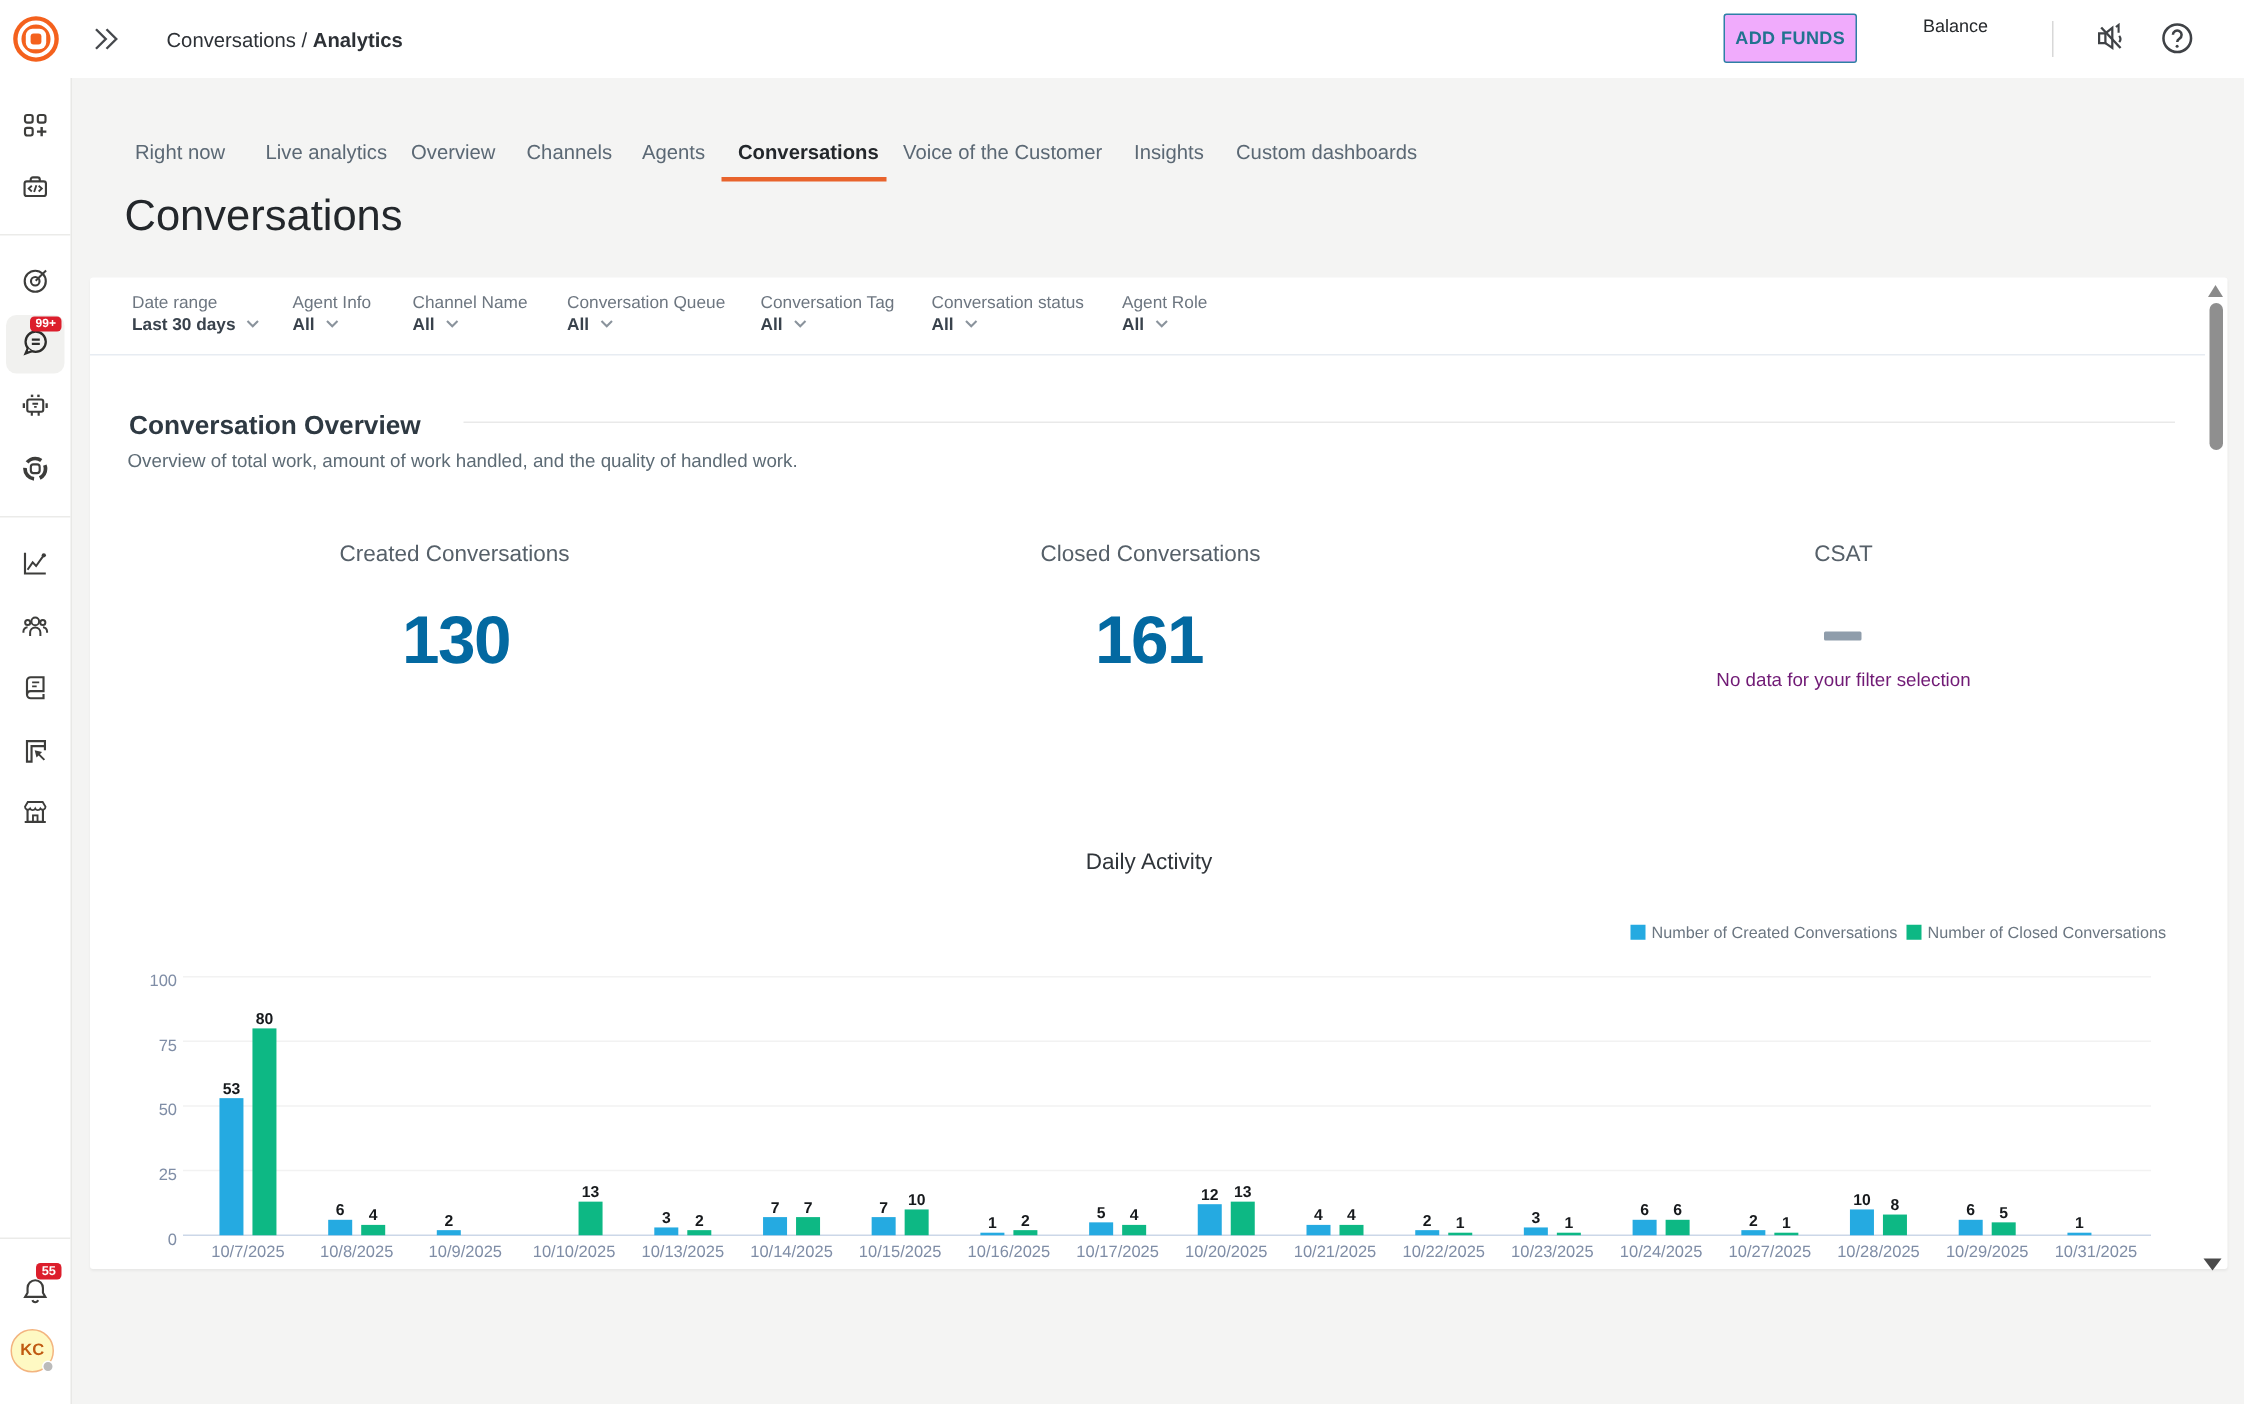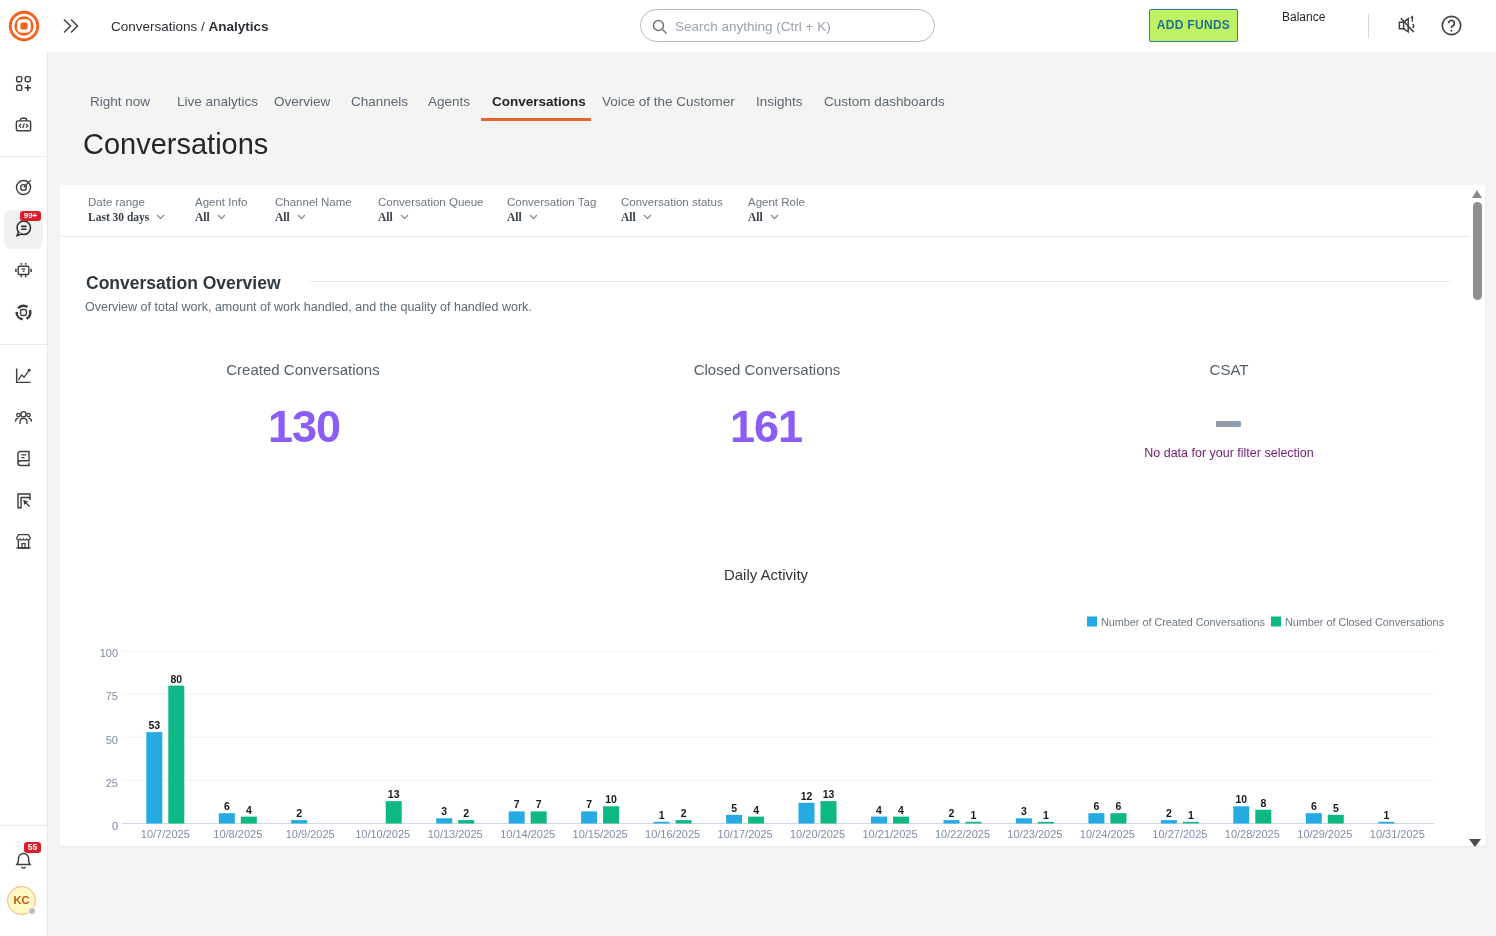--- a/index.html
+++ b/index.html
@@ -5,21 +5,21 @@
 *{margin:0;padding:0;box-sizing:border-box;}
 html,body{width:1496px;height:936px;overflow:hidden;}
 body{font-family:"Liberation Sans",sans-serif;background:#f4f4f3;position:relative;}
 .abs{position:absolute;}
 
 .topbar{position:absolute;left:0;top:0;width:1496px;height:52px;background:#fff;}
 .crumb{position:absolute;left:111px;top:19px;font-size:13.5px;color:#2d3136;}
 .crumb b{font-weight:700;}
 .search{position:absolute;left:640px;top:9px;width:295px;height:33px;border:1px solid #b6bbc0;border-radius:17px;background:#fff;}
 .search span{position:absolute;left:34px;top:9px;font-size:13.5px;color:#9aa2ab;}
-.addfunds{position:absolute;left:1149px;top:9px;width:89px;height:33px;border:1px solid #2e7fa5;border-radius:2px;color:#21728f;font-size:12px;font-weight:700;letter-spacing:.3px;text-align:center;line-height:31px;background:#bef264;}
+.addfunds{position:absolute;left:1149px;top:9px;width:89px;height:33px;border:1px solid #2e7fa5;border-radius:2px;color:#21728f;font-size:12px;font-weight:700;letter-spacing:.3px;text-align:center;line-height:31px;background:#f0abfc;}
 .balance{position:absolute;left:1282px;top:10px;font-size:12px;color:#26292c;}
 .tsep{position:absolute;left:1368px;top:14px;width:1px;height:24px;background:#d8d8d8;}
 
 .sidebar{position:absolute;left:0;top:52px;width:48px;height:884px;background:#fff;border-right:1px solid #e8e8e6;}
 .ssep{position:absolute;left:0;width:47px;height:1px;background:#ebebe9;}
 .sactive{position:absolute;left:4px;top:158px;width:39px;height:39px;border-radius:7px;background:#f1f1ef;}
 .sicon{position:absolute;left:14px;width:19px;height:19px;}
 .badge{position:absolute;background:#dc1e2c;color:#fff;font-weight:700;border-radius:3px;text-align:center;}
 .b99{left:20px;top:159px;width:21px;height:10px;font-size:8px;line-height:10px;}
 .b35{left:24px;top:790px;width:17px;height:11px;font-size:8.5px;line-height:11px;}
@@ -28,28 +28,28 @@
 
 .tabs{position:absolute;left:48px;top:65px;right:0;height:60px;}
 .tab{position:absolute;top:29px;font-size:13.5px;color:#5b6874;white-space:nowrap;}
 .tab.on{color:#23272b;font-weight:700;}
 .tabline{position:absolute;left:433px;top:52.5px;width:110px;height:3px;background:#e8632c;}
 .title{position:absolute;left:83px;top:128px;font-size:29px;color:#23272b;font-weight:400;}
 
 .card{position:absolute;left:60px;top:185px;width:1425px;height:661px;background:#fff;border-radius:2px;box-shadow:0 1px 2px rgba(0,0,0,.05);}
 .fgroup{position:absolute;top:11px;white-space:nowrap;}
 .flabel{font-size:11.5px;color:#6d7680;}
-.fval{margin-top:3px;font-size:11.5px;color:#39424c;font-weight:700;font-family:Liberation Serif, serif;}
+.fval{margin-top:3px;font-size:11.5px;color:#39424c;font-weight:700;}
 .fval svg{vertical-align:1px;margin-left:4px;}
 .fline{position:absolute;left:0;top:51px;width:1410px;height:1px;background:#e7ecf2;}
 .ovh{position:absolute;left:26px;top:88px;font-size:17.5px;font-weight:700;color:#2e3942;}
 .ovrule{position:absolute;left:249px;top:96px;width:1141px;height:1px;background:#e9e9e9;}
 .ovsub{position:absolute;left:25px;top:115px;font-size:12.5px;color:#5d6b75;}
 .mlabel{position:absolute;top:176px;width:300px;text-align:center;font-size:15px;color:#566069;}
-.mnum{position:absolute;top:216px;width:300px;text-align:center;font-size:45px;font-weight:700;color:#8b5cf6;letter-spacing:-1px;}
+.mnum{position:absolute;top:216px;width:300px;text-align:center;font-size:45px;font-weight:700;color:#0369a1;letter-spacing:-1px;}
 .dash{position:absolute;left:1156px;top:236px;width:25px;height:6px;border-radius:1px;background:#8f9dab;}
 .nodata{position:absolute;left:1019px;top:261px;width:300px;text-align:center;font-size:12.5px;color:#701a75;}
 .ctitle{position:absolute;left:556px;top:381px;width:300px;text-align:center;font-size:15px;color:#30353a;}
 
 .sbthumb{position:absolute;left:1413px;top:17px;width:9px;height:98px;border-radius:4.5px;background:#8f8f8f;}
 .sbup{position:absolute;left:1412px;top:5px;width:0;height:0;border-left:5.5px solid transparent;border-right:5.5px solid transparent;border-bottom:8px solid #8a8a8a;}
 .sbdn{position:absolute;left:1409px;top:654px;width:0;height:0;border-left:6px solid transparent;border-right:6px solid transparent;border-top:8.5px solid #4a4a4a;}
 </style>
 </head>
 <body>
@@ -58,27 +58,20 @@
     <circle cx="16" cy="16" r="15.2" fill="#f4611d"></circle>
     <circle cx="16" cy="16" r="11" fill="none" stroke="#fff" stroke-width="2.6"></circle>
     <rect x="9.2" y="9.2" width="13.6" height="13.6" rx="4.5" fill="#fff"></rect>
     <rect x="12.4" y="12.4" width="7.2" height="7.2" rx="2" fill="#f4611d"></rect>
   </svg>
   <svg class="abs" style="left:62px;top:18px" width="17" height="16" viewBox="0 0 17 16" fill="none" stroke="#46494d" stroke-width="1.6">
     <path d="M2 1.5 L8.5 8 L2 14.5"></path>
       <path d="M9 1.5 L15.5 8 L9 14.5"></path>
   </svg>
   <div class="crumb">Conversations / <b>Analytics</b></div>
-  <div class="search">
-    <svg class="abs" style="left:11px;top:9px" width="16" height="16" viewBox="0 0 16 16" fill="none" stroke-width="1.5">
-      <circle cx="6.5" cy="6.5" r="5" stroke="#6d757d"></circle>
-        <path d="M10.5 10.5 L14.5 14.5" stroke="#6d757d"></path>
-    </svg>
-    <span>Search anything (Ctrl + K)</span>
-  </div>
   <div class="addfunds">ADD FUNDS</div>
   <div class="balance">Balance</div>
   <div class="tsep"></div>
   <svg class="abs" style="left:1398px;top:15px" width="22" height="21" viewBox="0 0 22 21" fill="none" stroke="#3f4246" stroke-width="1.5">
     <path d="M1.4 7.3 h4.2 v6.4 h-4.2 z"></path>
     <path d="M5.6 7.3 L10.2 3.6 V16.9 L5.6 13.7"></path>
     <path d="M14.8 8.9 q1.7 2.1 0 4.2"></path>
     <path d="M2.8 3.3 L15.7 17" stroke-width="1.6"></path>
     <path d="M12.6 3 l1.8 -1.4 v5.2" stroke-width="1.4"></path>
   </svg>

